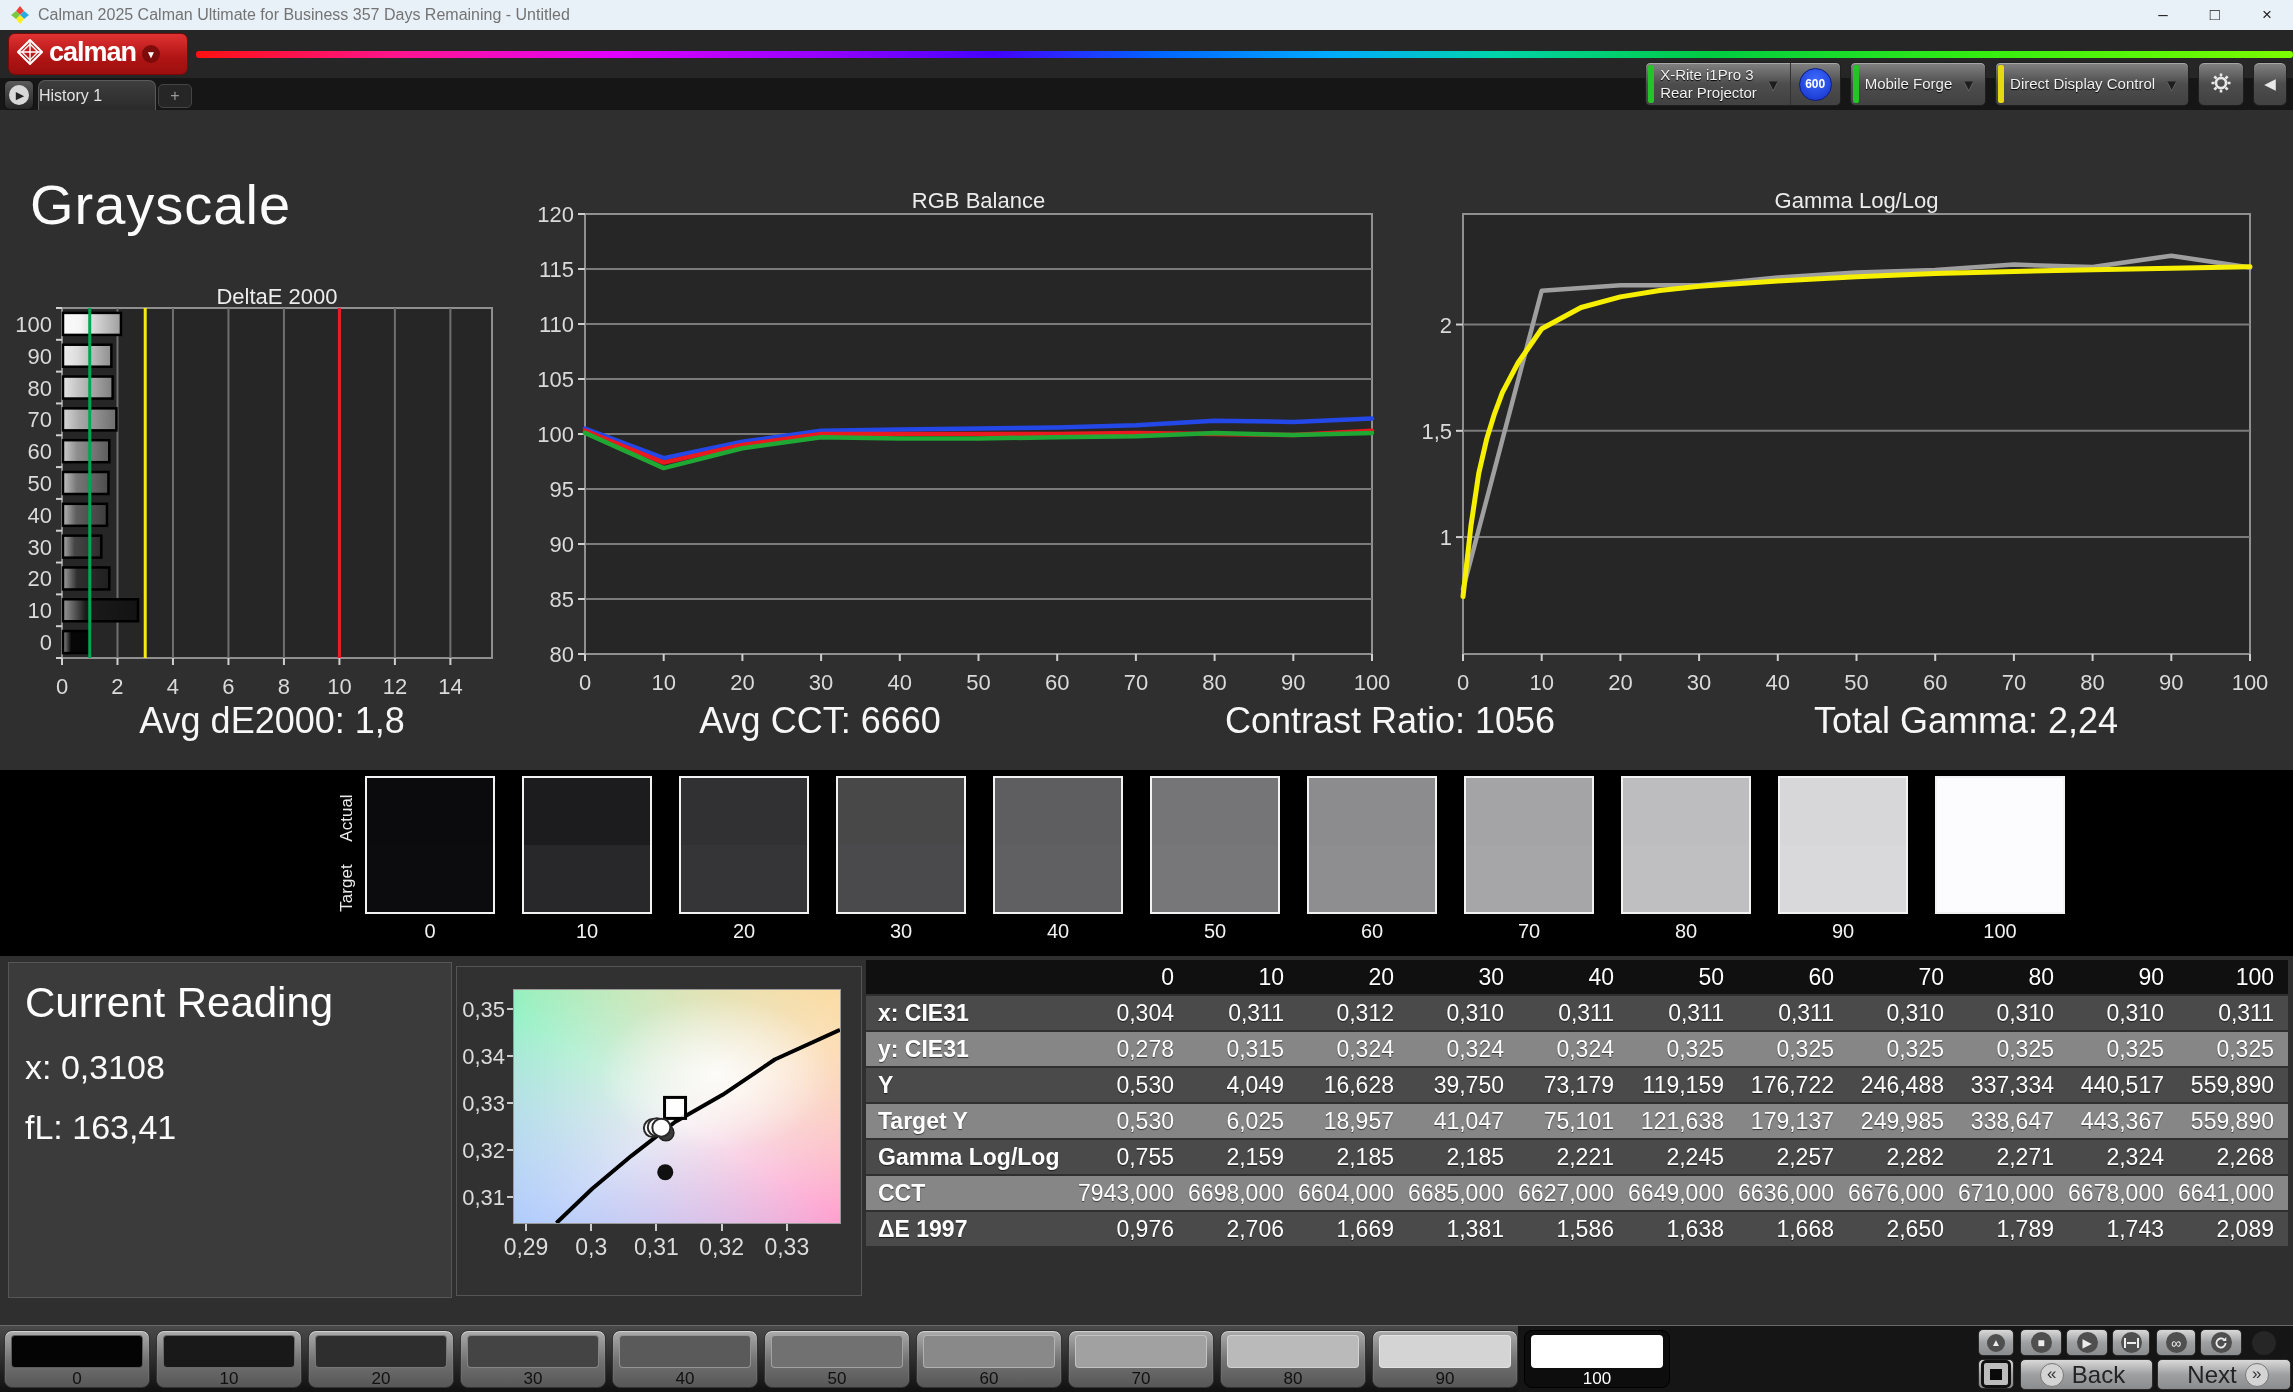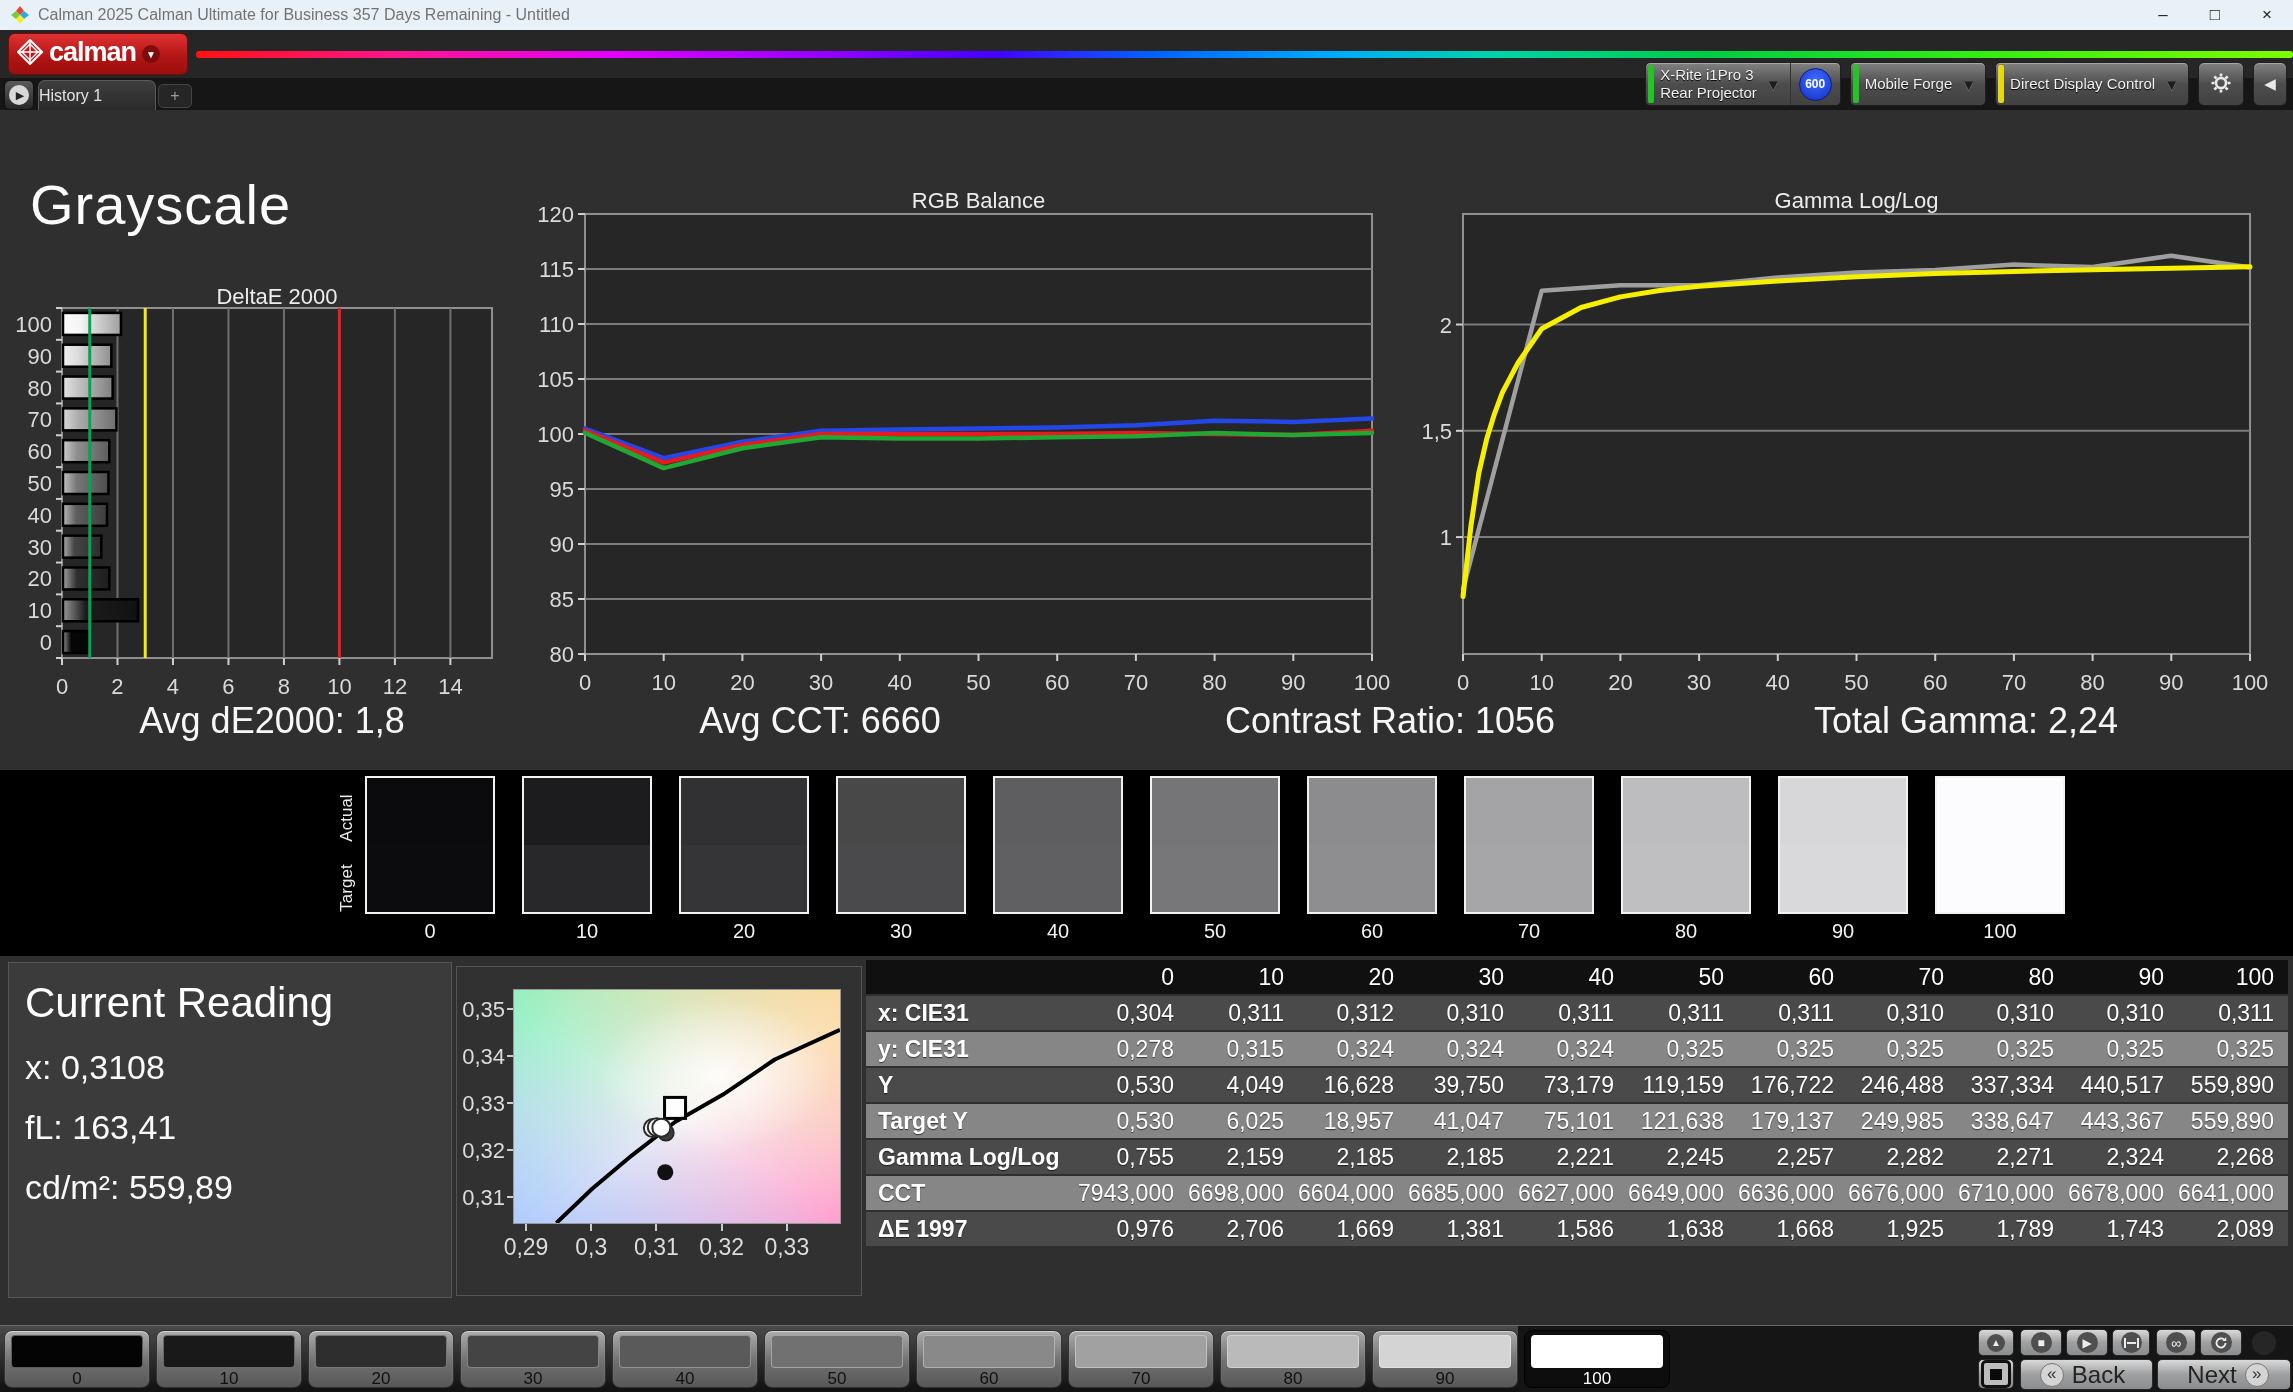--- a/index.html
+++ b/index.html
@@ -469,21 +469,20 @@
       <div class="half" style="background: rgb(252, 252, 254);"></div>
       <div class="half" style="background: rgb(252, 252, 254);"></div>
     </div>
     <div class="strip-lab" style="left: 1935px;">100</div>
   </div>
 
 <div class="abs reading">
   <h2>Current Reading</h2>
   <div class="rline">x: 0,3108</div>
   <div class="rline">fL: 163,41</div>
-  <div class="rline">cd/m²: 559,89</div>
 </div>
 
 <div class="abs cie-panel" id="cie-panel">
   <div class="cie-plot" id="cie-plot">
       <svg width="326" height="233" style="position:absolute;left:0;top:0;">
         <polyline points="42.4,233.0 78.2,198.7 117.4,165.8 161.0,132.0 208.6,104.8 260.8,69.5 326.0,39.9" fill="none" stroke="#000" stroke-width="4" stroke-linejoin="round"></polyline>
         <rect x="150.54399999999984" y="107.4092741935485" width="21" height="21" fill="rgba(255,255,255,.85)" stroke="#000" stroke-width="3"></rect>
         <circle cx="151.91600000000014" cy="142.8064516129032" r="8" fill="#3c3c3c" stroke="#222" stroke-width="1.5"></circle>
         <circle cx="138.87600000000015" cy="138.10887096774192" r="9" fill="#fff" stroke="#2a2a2a" stroke-width="2"></circle>
         <circle cx="142.78800000000007" cy="137.16935483870975" r="9" fill="#fff" stroke="#2a2a2a" stroke-width="2"></circle>
@@ -614,21 +613,21 @@
     </div>
     <div class="trow dark">
       <div class="tlabel">ΔE 1997</div>
       <div class="tcell">0,976</div>
       <div class="tcell">2,706</div>
       <div class="tcell">1,669</div>
       <div class="tcell">1,381</div>
       <div class="tcell">1,586</div>
       <div class="tcell">1,638</div>
       <div class="tcell">1,668</div>
-      <div class="tcell">1,925</div>
+      <div class="tcell">2,650</div>
       <div class="tcell">1,789</div>
       <div class="tcell">1,743</div>
       <div class="tcell">2,089</div>
     </div>
   </div>
 
 <div class="abs bbar" id="bbar">
   <div class="bbar-darkpanel"></div>
 
   <div class="cbtn" style="left:1978px;top:3px;width:36px;height:27px;">

